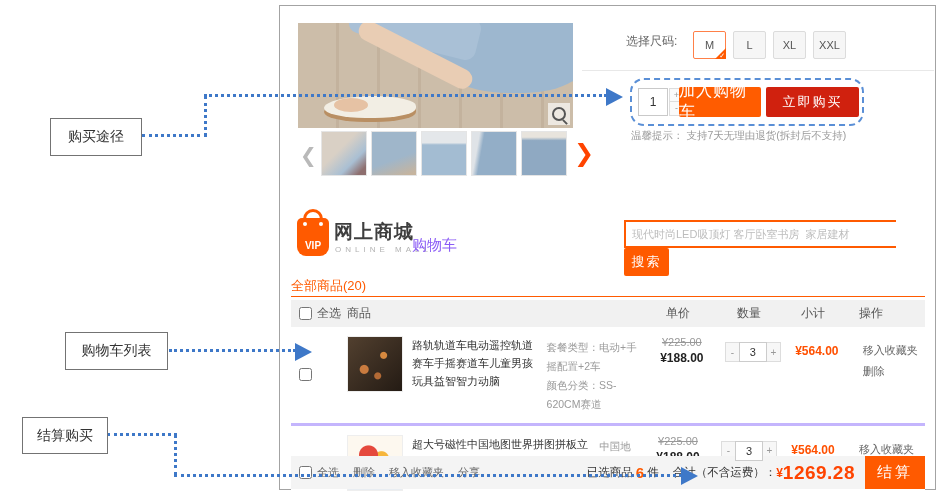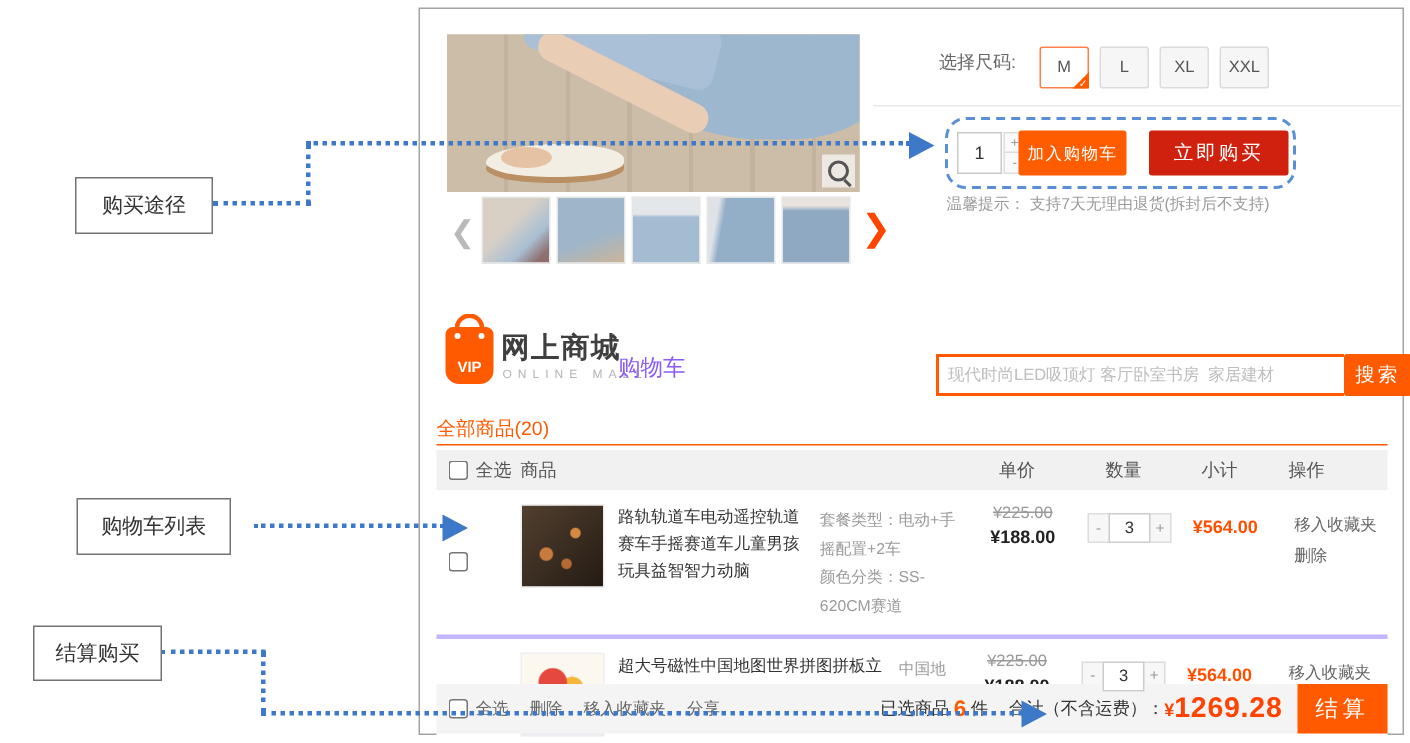--- a/index.html
+++ b/index.html
@@ -37,34 +37,34 @@
   .size-btn.sel .tick{position:absolute;right:0;bottom:-2px;color:#fff;font-size:7px;z-index:2;}
   .divider-right{left:302px;top:64px;width:352px;border-top:1px solid #e8e8e8;height:0;}
 
   
   .buy-box{left:350px;top:72px;width:230px;height:44px;border:2px dashed #5a8fd6;border-radius:14px;}
   .qty-main{left:358px;top:82px;width:28px;height:26px;border:1px solid #c9c9c9;background:#fff;
             display:flex;align-items:center;justify-content:center;font-size:12px;}
   .qty-mini{left:389px;width:13px;height:13px;border:1px solid #ddd;background:#fafafa;color:#999;
             display:flex;align-items:center;justify-content:center;font-size:9px;line-height:1;}
   .btn{display:flex;align-items:center;justify-content:center;color:#fff;cursor:pointer;border-radius:2px;}
-  .btn-add{left:399px;top:81px;width:72px;height:30px;background:#ff5c00;font-size:11px;letter-spacing:1px;}
+  .btn-add{left:399px;top:81px;width:82px;height:30px;background:#ff5c00;font-size:16px;letter-spacing:1px;}
   .btn-buy{left:486px;top:81px;width:93px;height:30px;background:#d0210e;font-size:13px;letter-spacing:2px;}
   .tip{left:351px;top:123px;font-size:10.5px;color:#9a9a9a;}
 
   
   .bag{left:17px;top:212px;width:32px;height:38px;background:#ff5a00;border-radius:5px 5px 9px 9px;}
   .bag:before{content:"";position:absolute;left:6px;top:-9px;width:14px;height:12px;
        border:3px solid #ff5a00;border-bottom:none;border-radius:10px 10px 0 0;}
   .bag .vip{position:absolute;left:0;right:0;bottom:5px;text-align:center;color:#fff;font-size:10px;font-weight:bold;}
   .bag .dot{position:absolute;top:4px;width:4px;height:4px;background:#fff;border-radius:50%;}
   .shop-name{left:54px;top:213px;font-size:19px;font-weight:bold;color:#3f3f3f;letter-spacing:1px;}
   .shop-sub{left:55px;top:239px;font-size:8px;color:#b3b3b3;letter-spacing:4px;}
   .page-name{left:132px;top:230px;font-size:15px;color:#8b5cf6;}
-  .search-wrap{left:344px;top:230px;display:flex;}
+  .search-wrap{left:344px;top:214px;display:flex;flex-direction:column;}
   .search-input{width:258px;height:24px;border:2px solid #ff5a00;border-right:none;font-size:11px;color:#444;
                 padding:0 6px;outline:none;font-family:inherit;}
   .search-input::placeholder{color:#bdbdbd;}
   .search-btn{width:45px;height:28px;background:#ff5a00;font-size:13px;letter-spacing:2px;}
 
   
   .section-title{left:11px;top:271px;font-size:13px;font-weight:normal;color:#ff5a00;}
   .section-rule{left:11px;top:290px;width:634px;border-top:1px solid #ff5a00;height:0;}
   .grid6{display:grid;grid-template-columns:56px 1fr 78px 64px 64px 80px;align-items:center;}
   .thead{left:11px;top:294px;width:634px;height:27px;background:#f1f1f1;font-size:12px;color:#555;}
@@ -277,21 +277,21 @@
       </div>
     </div>
   </div>
 
   <div class="abs ann-box" style="left:50px;top:118px;width:90px;height:36px;">购买途径</div>
   <div class="abs dot-h" style="left:142px;top:134px;width:65px;"></div>
   <div class="abs dot-v" style="left:204px;top:96px;height:40px;"></div>
   <div class="abs dot-h" style="left:204px;top:94px;width:403px;"></div>
   <div class="abs arrow-r" style="left:606px;top:88px;"></div>
 
-  <div class="abs ann-box" style="left:51px;top:332px;width:101px;height:36px;">购物车列表</div>
+  <div class="abs ann-box" style="left:65px;top:332px;width:101px;height:36px;">购物车列表</div>
   <div class="abs dot-h" style="left:169px;top:349px;width:127px;"></div>
   <div class="abs arrow-r" style="left:295px;top:343px;"></div>
 
   <div class="abs ann-box" style="left:22px;top:417px;width:84px;height:35px;">结算购买</div>
   <div class="abs dot-h" style="left:107px;top:433px;width:70px;"></div>
   <div class="abs dot-v" style="left:174px;top:434px;height:42px;"></div>
   <div class="abs dot-h" style="left:174px;top:474px;width:508px;"></div>
   <div class="abs arrow-r" style="left:681px;top:467px;"></div>
 
 </div>

